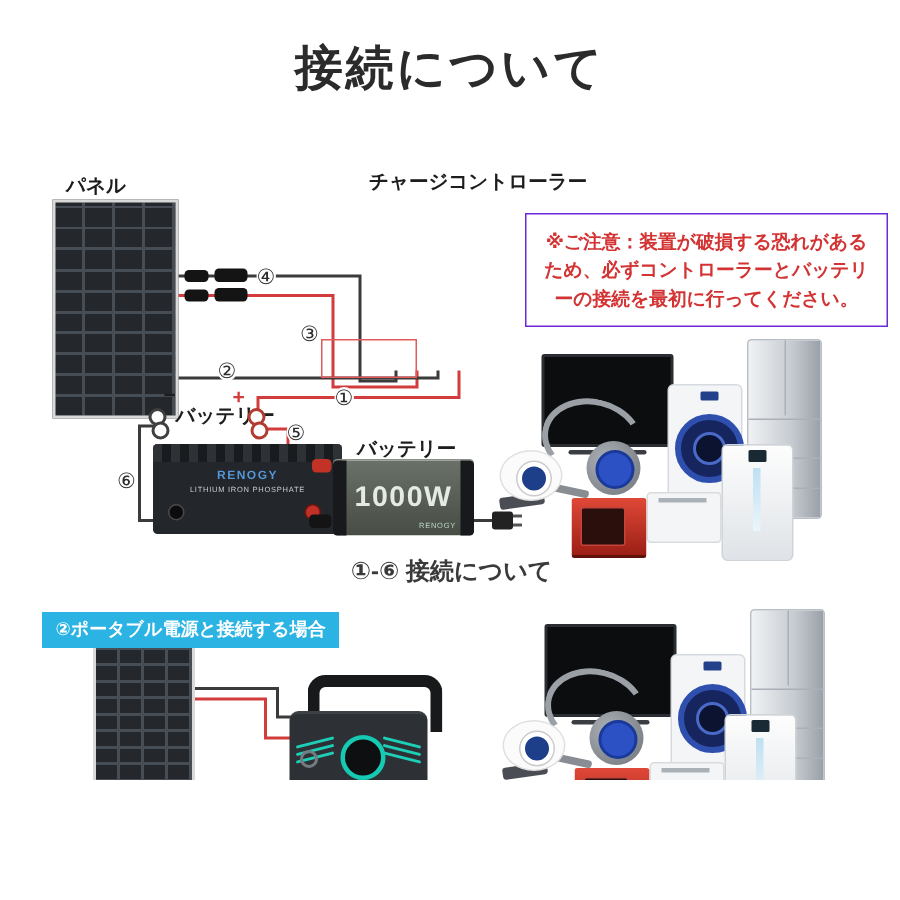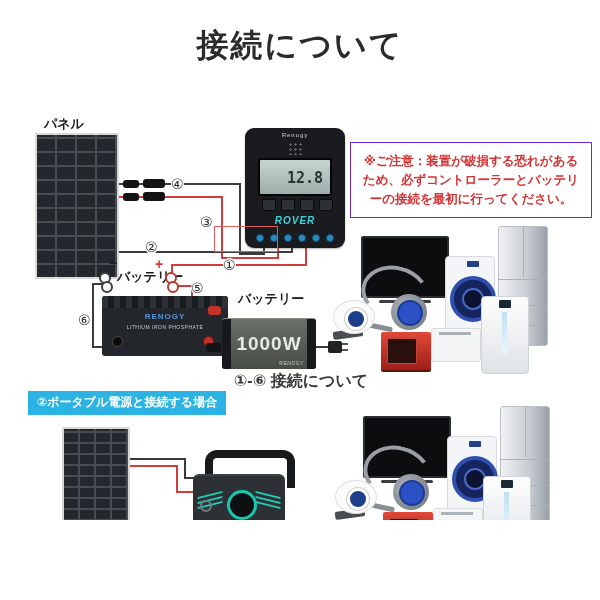--- a/index.html
+++ b/index.html
@@ -4,21 +4,21 @@
 <style>
   html,body{margin:0;padding:0;background:#fff;}
   .stage{position:relative;width:600px;height:520px;background:#fff;overflow:hidden;
          font-family:"Liberation Sans","DejaVu Sans",sans-serif;}
   
   .title{position:absolute;top:24px;left:0;width:600px;text-align:center;
          font-size:32px;font-weight:900;color:#2b2b2b;letter-spacing:2px;}
   .badge{position:absolute;background:#2bb3e3;color:#fff;font-size:12px;font-weight:700;
          padding:3px 9px 4px;z-index:4;}
   #badge1{left:28px;top:87px;}
-  #badge2{left:28px;top:391px;}
+  #badge2{left:28px;top:408px;}
   .complabel{position:absolute;font-size:13px;font-weight:700;color:#1d1d1d;z-index:4;}
   .caption{position:absolute;left:195px;top:371px;width:212px;text-align:center;
            font-size:16px;font-weight:700;color:#3a3a3a;z-index:4;}
   
   .warning{position:absolute;left:350px;top:142px;width:222px;border:1px solid #6d28d9;
            padding:9px 9px;font-size:12.5px;font-weight:700;color:#d33333;line-height:1.5;z-index:4;text-align:center;}
   
   .panel{position:absolute;background:#24272c;border:2px solid #d9d9d9;z-index:3;}
   #panel1{left:35px;top:133px;width:80px;height:142px;
     background-image:repeating-linear-gradient(90deg,transparent 0 18px,#474d55 18px 20px),
@@ -63,21 +63,21 @@
            background:repeating-linear-gradient(90deg,#2e3236 0 6px,#191c1f 6px 12px);}
   .bat-brand{position:absolute;top:16px;left:0;width:100%;text-align:center;font-size:8px;
              font-weight:800;color:#5596d8;letter-spacing:1px;}
   .bat-type{position:absolute;top:28px;left:0;width:100%;text-align:center;font-size:5px;
             color:#c8cdd2;letter-spacing:.5px;}
   .bat-neg{position:absolute;left:10px;top:40px;width:9px;height:9px;border-radius:50%;
            background:#0c0c0c;border:1px solid #4a4a4a;}
   .bat-pos{position:absolute;right:14px;top:40px;width:9px;height:9px;border-radius:50%;
            background:#c03028;border:1px solid #6e140f;}
   
-  .inverter{position:absolute;left:222px;top:318px;width:94px;height:50px;border-radius:3px;
+  .inverter{position:absolute;left:222px;top:306px;width:94px;height:50px;border-radius:3px;
             background:linear-gradient(180deg,#6a7168,#474c45);border-top:1px solid #8a9088;z-index:3;}
   .inv-cap{position:absolute;top:0;width:9px;height:50px;background:#17191c;}
   .inv-cap.left{left:0;border-radius:3px 0 0 3px;}
   .inv-cap.right{right:0;border-radius:0 3px 3px 0;}
   .inv-power{position:absolute;top:14px;left:0;width:100%;text-align:center;font-size:19px;
              font-weight:800;color:#e4ebe2;letter-spacing:1px;}
   .inv-brand{position:absolute;right:12px;bottom:3px;font-size:5px;color:#b9d8c2;letter-spacing:.5px;}
   .plugbody{position:absolute;left:328px;top:341px;width:14px;height:12px;background:#222;
             border-radius:2px;z-index:3;}
   .prong{position:absolute;width:6px;height:2px;background:#555;z-index:3;}
@@ -213,42 +213,21 @@
 
   <div class="complabel" style="left:44px;top:115px;">パネル</div>
   <div class="panel" id="panel1"></div>
   <div class="panel" id="panel2"></div>
 
   <div class="pill" style="left:123px;top:180px;width:16px;height:8px;"></div>
   <div class="pill" style="left:143px;top:179px;width:22px;height:9px;"></div>
   <div class="pill" style="left:123px;top:193px;width:16px;height:8px;"></div>
   <div class="pill" style="left:143px;top:192px;width:22px;height:9px;"></div>
 
-  <div class="controller">
-    <div class="ctl-brand">Renogy</div>
-    <div class="ctl-vents"></div>
-    <div class="ctl-lcd">
-      <div class="ctl-lcd-val">12.8</div>
-    </div>
-    <div class="ctl-btns">
-      <div class="ctl-btn"></div>
-        <div class="ctl-btn"></div>
-        <div class="ctl-btn"></div>
-        <div class="ctl-btn"></div>
-    </div>
-    <div class="ctl-model">ROVER</div>
-    <div class="ctl-terms">
-      <div class="term"></div>
-        <div class="term"></div>
-        <div class="term"></div>
-      <div class="term"></div>
-        <div class="term"></div>
-        <div class="term"></div>
-    </div>
-  </div>
+  <div class="complabel" style="left:246px;top:112px;">チャージコントローラー</div>
   <div class="redbox"></div>
 
   <div class="warning">※ご注意：装置が破損する恐れがあるため、必ずコントローラーとバッテリーの接続を最初に行ってください。</div>
 
   <div class="sign" style="left:109px;top:255px;">−</div>
   <div class="sign plus" style="left:155px;top:256px;">+</div>
   <div class="complabel" style="left:117px;top:268px;">バッテリー</div>
   <div class="ring" style="left:99px;top:272px;"></div>
   <div class="ring" style="left:101px;top:281px;"></div>
   <div class="ring red" style="left:165px;top:272px;"></div>

